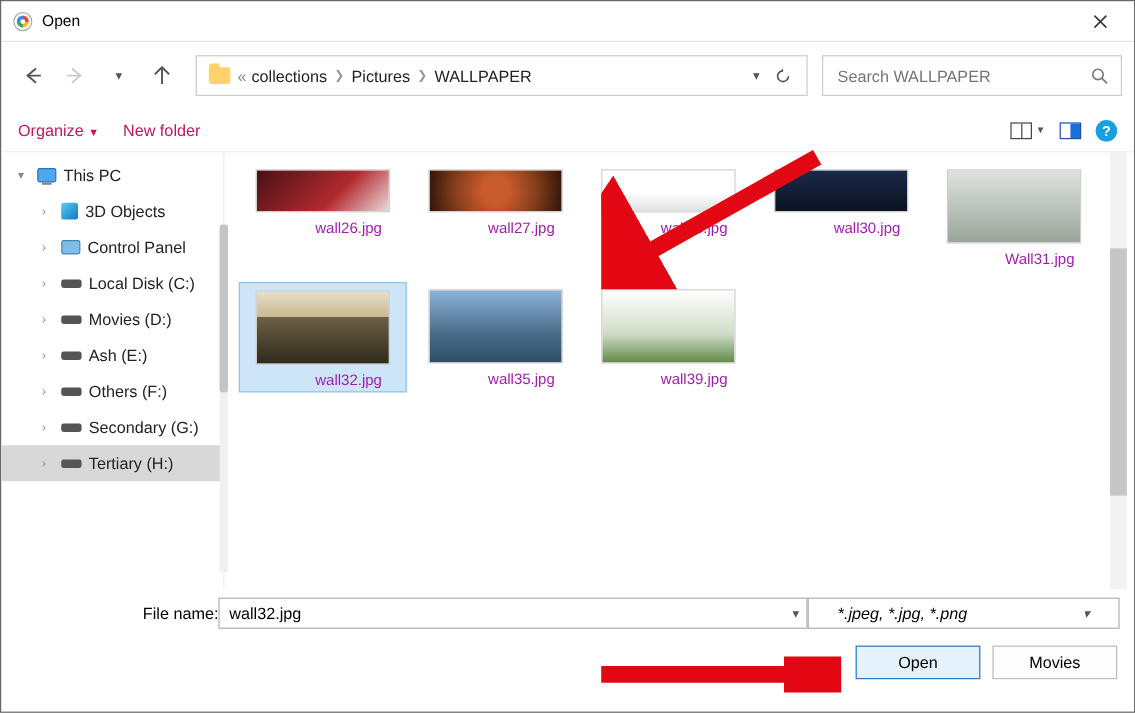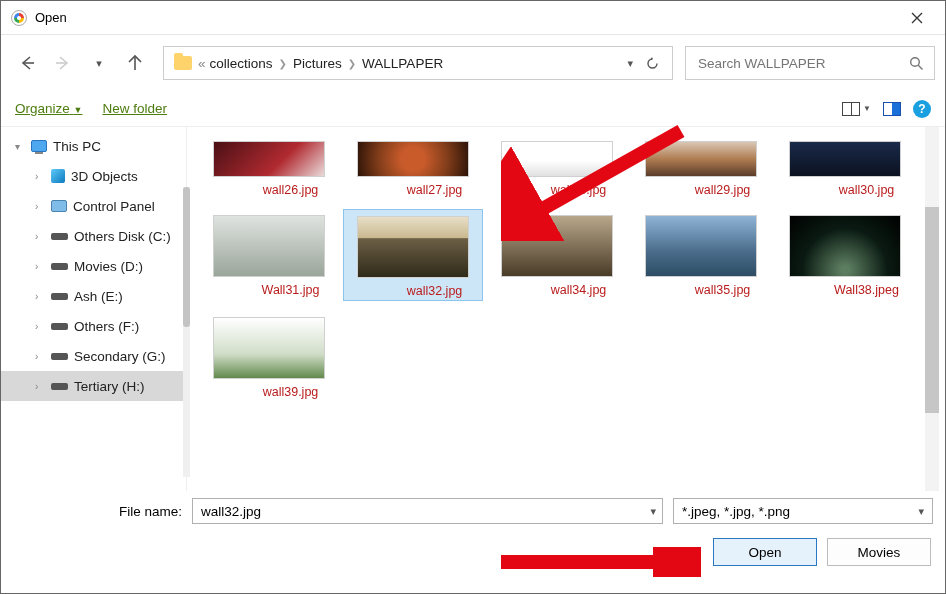--- a/index.html
+++ b/index.html
@@ -20,21 +20,21 @@
   .folder-icon { width:18px; height:14px; background:#FFD36B; border-radius:2px; position:relative; margin:0 6px;}
   .folder-icon::before{content:"";position:absolute;top:-3px;left:0;width:9px;height:4px;background:#FFD36B;border-radius:2px 2px 0 0;}
   .crumbs { display:flex; align-items:center; gap:4px; font-size:13.5px; color:#222;}
   .crumbs .sep{color:#999; font-size:10px; margin:0 2px;}
   .crumbs .dots{color:#888;}
   .pathbox .tail { margin-left:auto; display:flex; align-items:center; gap:12px; padding-right:8px;}
   .searchbox { width:250px; height:34px; display:flex; align-items:center; border:1px solid #ccc; padding:0 10px;}
   .searchbox input { border:none; outline:none; font-size:13.5px; flex:1; color:#c2410c;}
   
   .toolbar { display:flex; align-items:center; height:36px; padding:0 14px; gap:20px; border-bottom:1px solid #eee;}
-  .toolbar .lnk { font-size:13.5px; color:#4d7c0f;text-decoration:underline;}
+  .toolbar .lnk { font-size:13.5px; color:#be185d;}
   .toolbar .right { margin-left:auto; display:flex; align-items:center; gap:12px;}
   .viewicon { width:18px; height:14px; border:1px solid #444; position:relative;}
   .viewicon.split::after{content:"";position:absolute;left:50%;top:0;bottom:0;width:1px;background:#444;}
   .viewicon.blueright{ border-color:#1b4fad; }
   .viewicon.blueright::after{content:"";position:absolute;right:0;top:0;bottom:0;width:50%;background:#1b6fd8;}
   .helpicon{width:18px;height:18px;border-radius:50%;background:#1a9fe0;color:#fff;font-size:12px;display:flex;align-items:center;justify-content:center;font-weight:bold;}
   
   .bodysplit { display:flex; height:364px; position:relative;}
   .sidebar { width:186px; border-right:1px solid #eee; overflow:hidden; padding-top:4px;}
   .tree-item { display:flex; align-items:center; height:30px; font-size:13.5px; color:#222; gap:6px; padding-left:14px;}
@@ -48,25 +48,25 @@
   .cp-icon{width:16px;height:12px;background:#7fbce8;border:1px solid #4a82b0;border-radius:2px;}
   .scroll-track{position:absolute;left:182px;top:60px;width:7px;height:290px;background:#f0f0f0;}
   .scroll-thumb{position:absolute;left:182px;top:60px;width:7px;height:140px;background:#c4c4c4;border-radius:3px;}
   
   .gallery { flex:1; overflow:hidden; padding:8px 12px;}
   .grid { display:grid; grid-template-columns:repeat(5, 140px); gap:10px 4px; justify-content:start;}
   .thumb-cell { width:140px; display:flex; flex-direction:column; align-items:center; padding:6px 0 2px;}
   .thumb-cell.selected { background:#cde6f7; border:1px solid #8bc5ee;}
   .thumb { width:112px; height:62px; background:#8899aa; border:1px solid #d0d0d0; background-size:cover; background-position:center;}
   .thumb.partial { height:36px;}
-  .thumb-label { font-size:12.5px; margin-top:6px; color:#b91c1c; white-space:nowrap;margin-left:43px;}
-  
-  .footer-row1 { display:flex; align-items:center; height:40px; padding:0 12px; gap:10px;}
+  .thumb-label { font-size:12.5px; margin-top:6px; color:#a21caf; white-space:nowrap;margin-left:43px;}
+  
+  .footer-row1 { display:flex; align-items:center; height:40px; padding:0 12px; }
   .footer-row1 .lbl{ font-size:13.5px; margin-left:106px;}
-  .footer-row1 .combo{width:260px;height:26px;border:1px solid #b0b0b0;display:flex;align-items:center;padding:0 8px;font-size:13.5px;justify-content:space-between;}
+  .footer-row1 .combo{width:260px;height:26px;border:1px solid #b0b0b0;display:flex;align-items:center;padding:0 24px;font-size:13.5px;justify-content:space-between;font-style:italic;}
   .footer-row2 { display:flex; align-items:center; justify-content:flex-end; height:42px; padding:0 14px; gap:10px;}
   .btn { width:104px; height:28px; border:1px solid #bcbcbc; background:#fdfdfd; font-size:13.5px; display:flex; align-items:center; justify-content:center;}
   .btn.primary{background:#e5f1fb;border:1px solid #2a7ac3;}
   
   .arrow{position:absolute;pointer-events:none;}
   svg{display:block;}
   .chevdown{font-size:11px;color:#555;}
   .f-scroll-track{position:absolute; right:6px; top:0; width:14px; height:100%; background:#f3f3f3;}
   .f-scroll-thumb{position:absolute; right:6px; top:80px; width:14px; height:206px; background:#c6c6c6;}
   .gallery-wrap{position:relative; flex:1;}
@@ -161,21 +161,21 @@
         <span>3D Objects</span>
       </div>
     <div class="tree-item sub">
         <span class="chev">›</span>
         <div class="cp-icon"></div>
         <span>Control Panel</span>
       </div>
     <div class="tree-item sub">
         <span class="chev">›</span>
         <div class="driveicon"></div>
-        <span>Others Disk (C:)</span>
+        <span>Local Disk (C:)</span>
       </div>
     <div class="tree-item sub">
         <span class="chev">›</span>
         <div class="driveicon"></div>
         <span>Movies (D:)</span>
       </div>
     <div class="tree-item sub">
         <span class="chev">›</span>
         <div class="driveicon"></div>
         <span>Ash (E:)</span>
@@ -209,49 +209,37 @@
           </div>
       <div class="thumb-cell">
             <div class="thumb partial" id="t-wall27" style="background: radial-gradient(circle, rgb(201, 91, 43) 20%, rgb(130, 61, 26) 60%, rgb(46, 20, 8));"></div>
             <div class="thumb-label">wall27.jpg</div>
           </div>
       <div class="thumb-cell">
             <div class="thumb partial" id="t-wall28" style="background: linear-gradient(rgb(255, 255, 255) 55%, rgb(224, 224, 224));"></div>
             <div class="thumb-label">wall28.jpg</div>
           </div>
       <div class="thumb-cell">
-            <div class="thumb partial" id="t-wall29" style="background: linear-gradient(0deg, rgb(91, 61, 42), rgb(176, 125, 82) 50%, rgb(217, 199, 180));"></div>
-            <div class="thumb-label">wall29.jpg</div>
-          </div>
-      <div class="thumb-cell">
             <div class="thumb partial" id="t-wall30" style="background: linear-gradient(rgb(26, 42, 74), rgb(11, 18, 32));"></div>
             <div class="thumb-label">wall30.jpg</div>
           </div>
 
       <div class="thumb-cell">
             <div class="thumb" id="t-wall31" style="background: linear-gradient(rgb(223, 227, 224), rgb(154, 165, 154));"></div>
             <div class="thumb-label">Wall31.jpg</div>
           </div>
       <div class="thumb-cell selected">
             <div class="thumb" id="t-wall32" style="background: linear-gradient(rgb(232, 223, 200) 0%, rgb(201, 185, 143) 35%, rgb(108, 95, 69) 36%, rgb(47, 42, 26) 100%);"></div>
             <div class="thumb-label">wall32.jpg</div>
           </div>
       <div class="thumb-cell">
-            <div class="thumb" id="t-wall34" style="background: linear-gradient(rgb(184, 167, 138), rgb(74, 59, 40));"></div>
-            <div class="thumb-label">wall34.jpg</div>
-          </div>
-      <div class="thumb-cell">
             <div class="thumb" id="t-wall35" style="background: linear-gradient(rgb(141, 179, 214), rgb(74, 108, 138) 60%, rgb(44, 77, 100));"></div>
             <div class="thumb-label">wall35.jpg</div>
           </div>
 
-      <div class="thumb-cell">
-            <div class="thumb" id="t-wall38a" style="background: radial-gradient(at 50% 90%, rgb(92, 125, 96) 5%, rgb(10, 26, 18) 55%, rgb(0, 0, 0) 100%);"></div>
-            <div class="thumb-label">Wall38.jpeg</div>
-          </div>
       <div class="thumb-cell">
             <div class="thumb" id="t-wall39" style="background: linear-gradient(rgb(255, 255, 255), rgb(208, 221, 200) 60%, rgb(98, 138, 76));"></div>
             <div class="thumb-label">wall39.jpg</div>
           </div>
     </div>
   </div>
   <div class="f-scroll-track"></div>
   <div class="f-scroll-thumb"></div>
   </div>
 </div>

